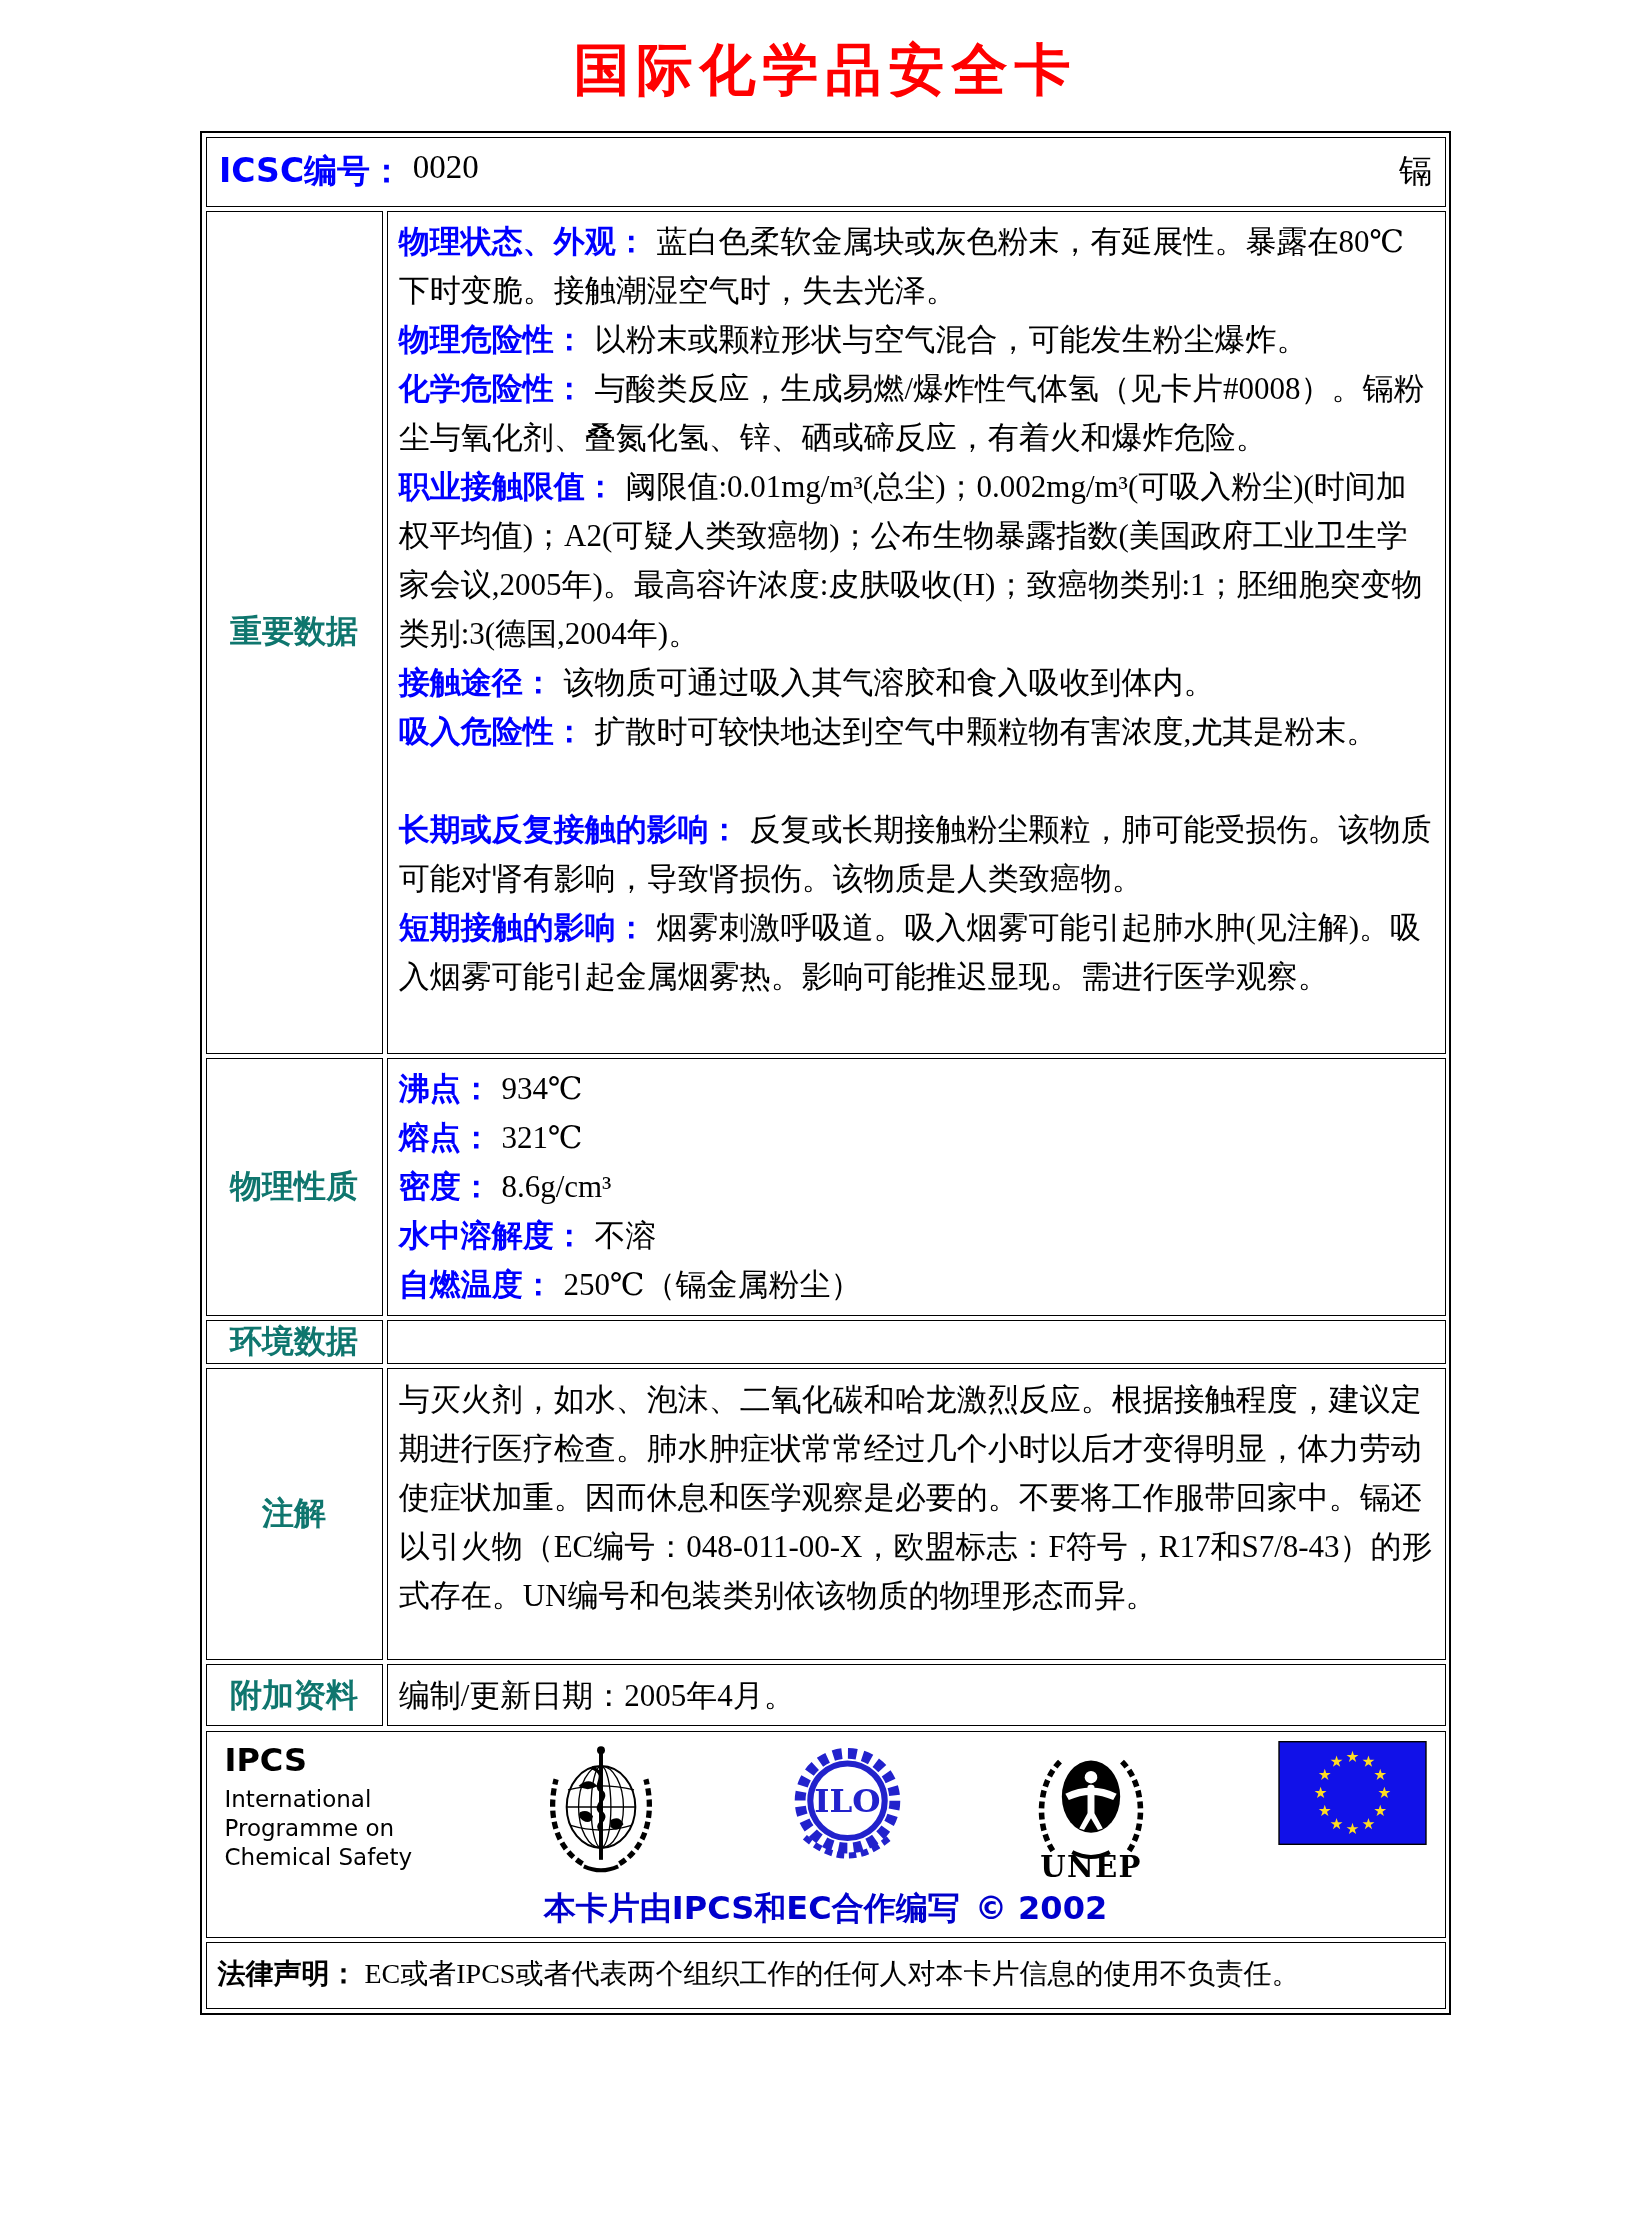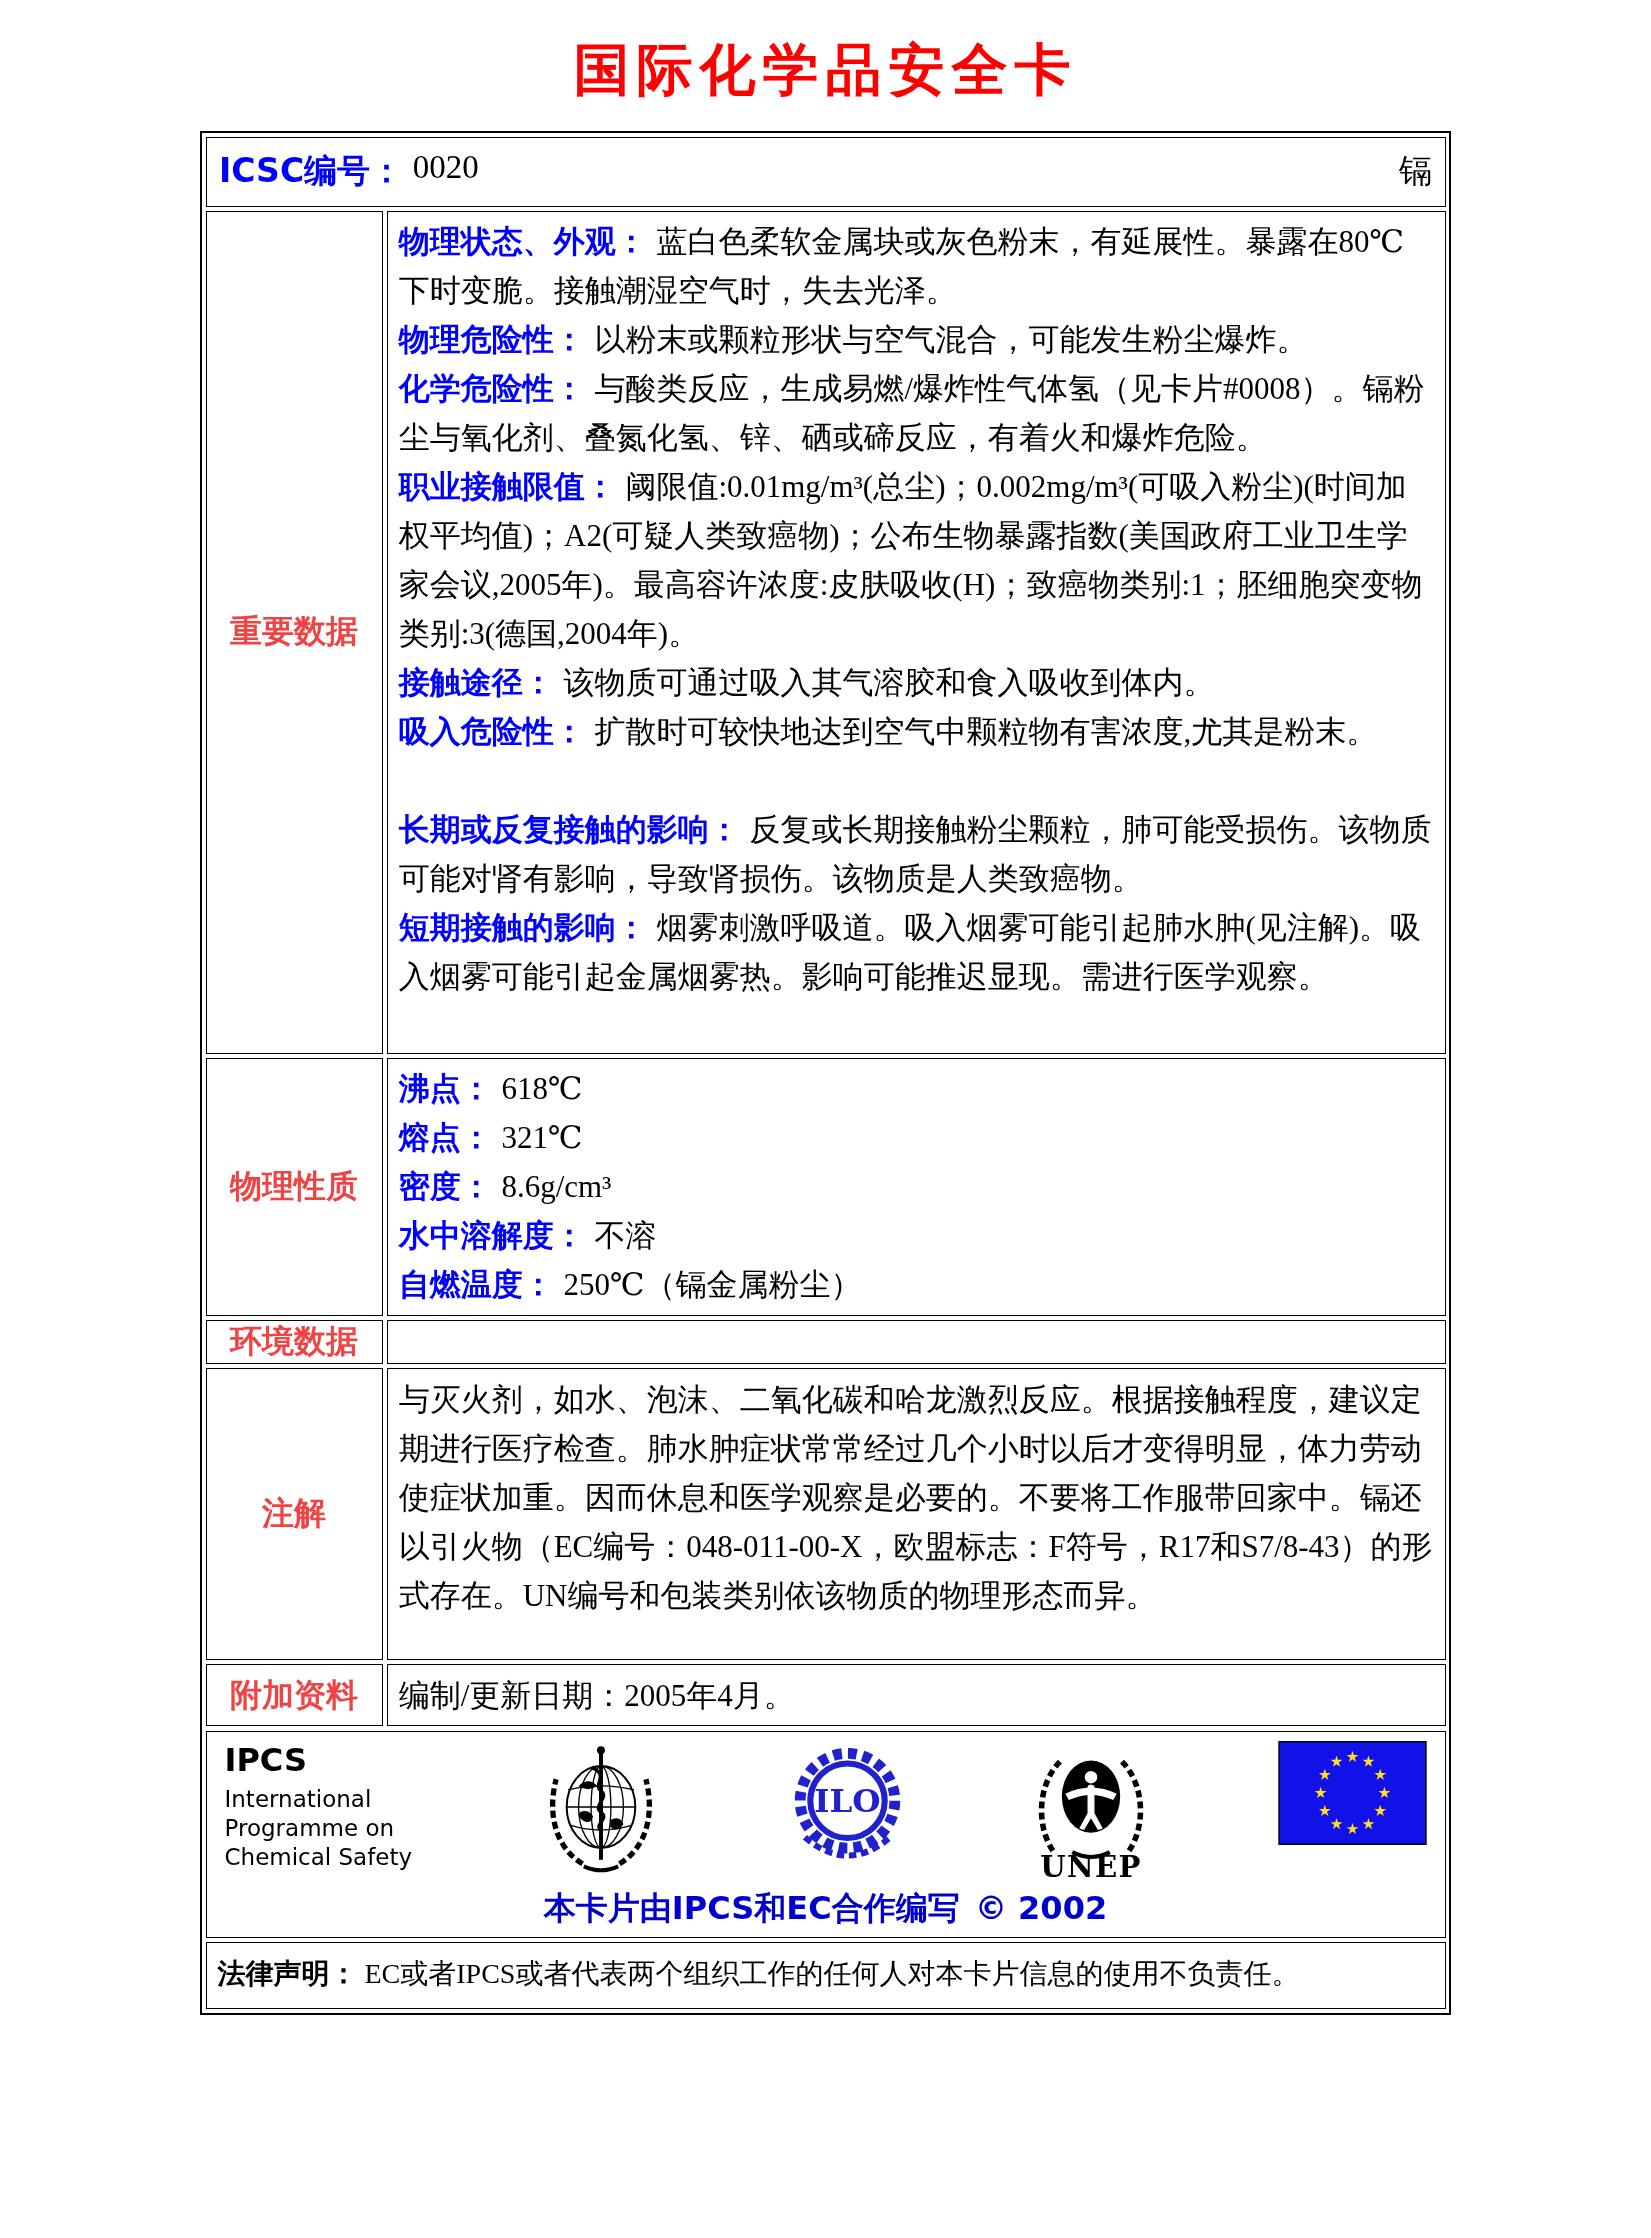--- a/index.html
+++ b/index.html
@@ -18,21 +18,21 @@
   .card {
     width: 1251px; margin: 22px 0 0 200px;
     border: 2.1px solid #000; padding: 3.5px; background: #fff;
   }
   .row { display: flex; gap: 4.2px; margin-bottom: 4.2px; }
   .row:last-child { margin-bottom: 0; }
   .cell { border: 1.4px solid #000; background: #fff; }
   .label-cell {
     width: 177px; flex: 0 0 177px;
     display: flex; align-items: center; justify-content: center;
-    color: #ef4444; font-family: "DejaVu Sans", "Liberation Sans", sans-serif;
+    color: #0f766e; font-family: "DejaVu Sans", "Liberation Sans", sans-serif;
     font-weight: bold; font-size: 32px; text-align: center; line-height: 1.3;
   }
   .content-cell {
     flex: 1 1 auto; padding: 5.6px 11px;
     font-size: 31px; line-height: 49px;
   }
   .icsc-cell {
     flex: 1 1 auto; min-height: 70px; padding: 7px 12.5px;
     display: flex; align-items: center; justify-content: space-between;
     font-size: 33px;
@@ -117,21 +117,21 @@
       <div class="para">
         <span class="blue-label">短期接触的影响：</span><span>烟雾刺激呼吸道。吸入烟雾可能引起肺水肿(见注解)。吸入烟雾可能引起金属烟雾热。影响可能推迟显现。需进行医学观察。</span>
       </div>
     </div>
   </div>
 
   <div class="row">
     <div class="cell label-cell">物理性质</div>
     <div class="cell content-cell phys-cell">
       <div class="para">
-        <span class="blue-label">沸点：</span><span>618℃</span>
+        <span class="blue-label">沸点：</span><span>934℃</span>
       </div>
       <div class="para">
         <span class="blue-label">熔点：</span><span>321℃</span>
       </div>
       <div class="para">
         <span class="blue-label">密度：</span><span>8.6g/cm³</span>
       </div>
       <div class="para">
         <span class="blue-label">水中溶解度：</span><span>不溶</span>
       </div>

